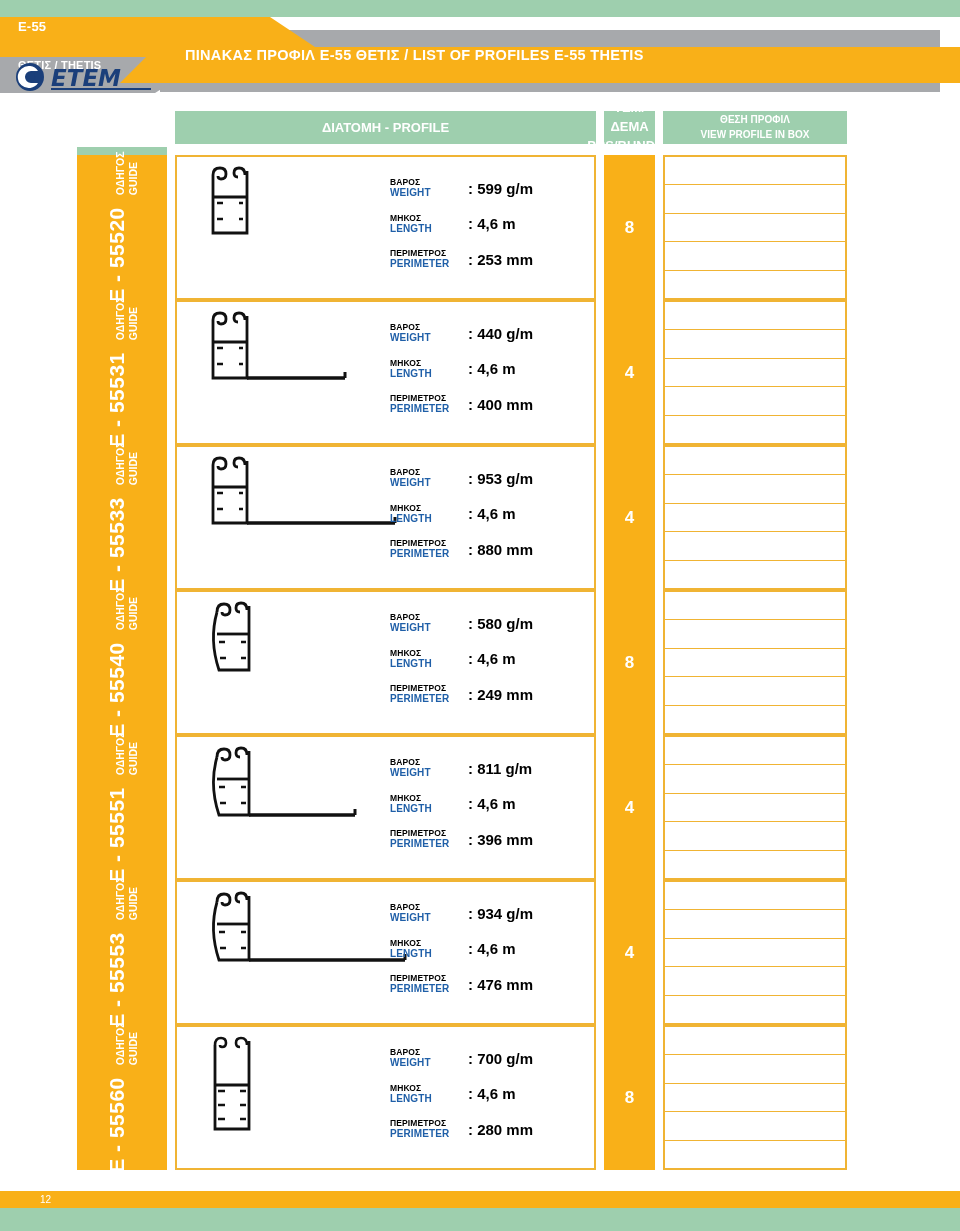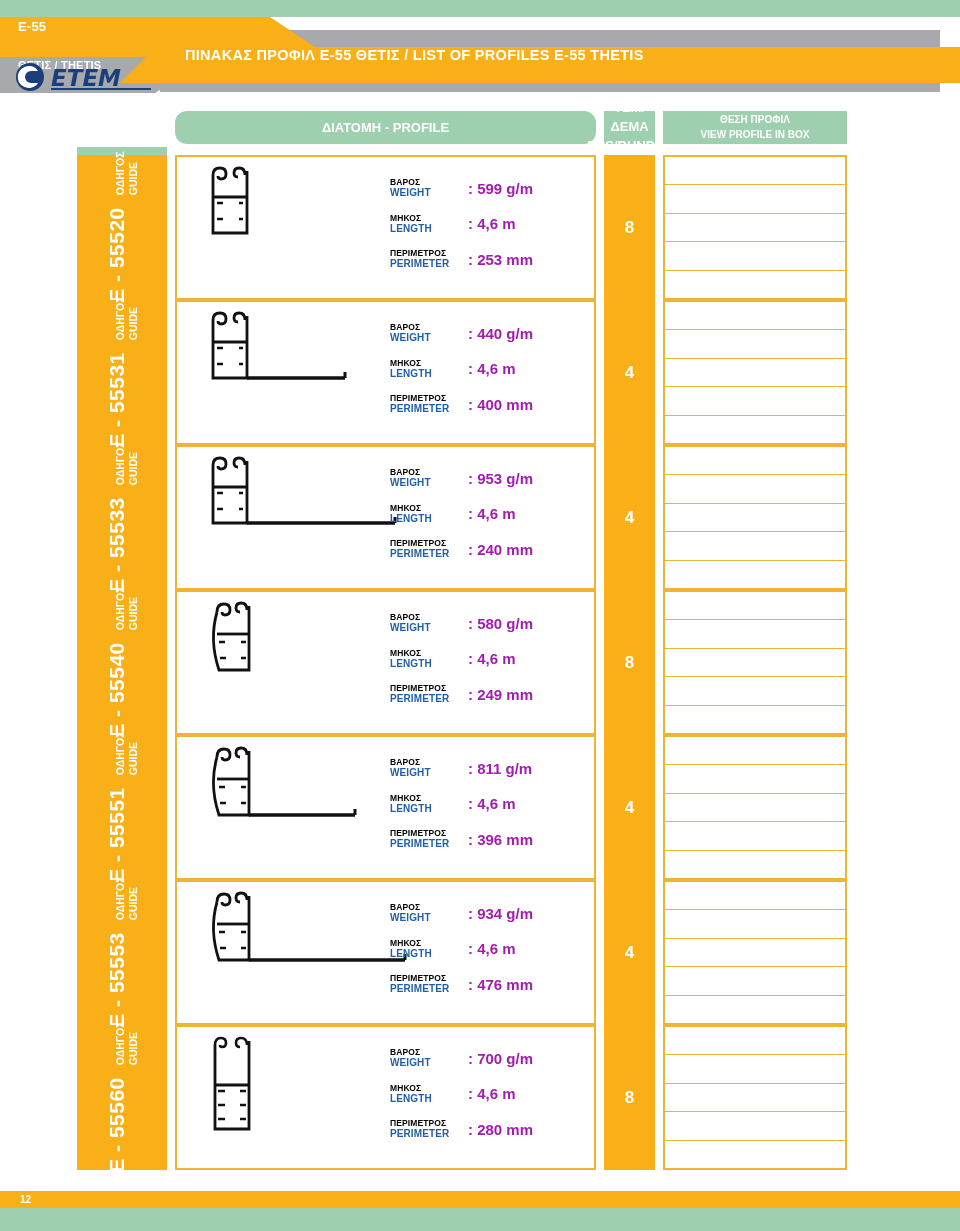--- a/index.html
+++ b/index.html
@@ -76,21 +76,21 @@
     position: absolute; left: 14px; top: 61px;
     width: 150px; height: 32px;
     z-index: 7;
     display: flex; align-items: center;
   }
   .etem-logo svg { display:block; }
 
   
   .hdr { position: absolute; top: 111px; height: 33px; background: #9ecfae; }
   .hdr-no    { left: 77px;  width: 90px; margin-top: 36px;  }
-  .hdr-prof  { left: 175px; width: 421px; border-radius: 12px; }
+  .hdr-prof  { left: 175px; width: 421px; }
   .hdr-pcs   { left: 604px; width: 51px;  }
   .hdr-box   { left: 663px; width: 184px; }
   .hdr .h1 { color:#ffffff; font-size: 13px; font-weight: bold; }
   .hdr-cell {
     width:100%; height:100%;
     display:flex; flex-direction:column;
     align-items:center; justify-content:center;
     text-align:center;
   }
   .hdr-pcs .h1, .hdr-box .h1 { font-size: 13px; font-weight: bold; line-height:1.45; }
@@ -129,21 +129,21 @@
 
   .specs {
     position: absolute; right: 14px; top: 20px;
     width: 190px;
     display: flex; flex-direction: column; gap: 13px;
   }
   .spec { display: flex; align-items: center; }
   .spec-lbl { width: 78px; line-height: 1.22; }
   .spec-lbl .gr { display:block; font-size: 8.5px; font-weight: bold; color:#000000; letter-spacing:.1px;}
   .spec-lbl .en { display:block; font-size: 10px; font-weight: bold; color:#1f5fa8; letter-spacing:.1px;}
-  .spec-val { font-size: 15px; font-weight: bold; color:#a21caf; white-space: nowrap; }
+  .spec-val { font-size: 15px; font-weight: bold; color:#000000; white-space: nowrap; }
 
   .cell-pcs {
     position: absolute; left: 604px; top: 0;
     width: 51px; height: 145px;
     background: #f9b018;
     display:flex; align-items:center; justify-content:center;
     color:#ffffff; font-size: 17px; font-weight: bold;
   }
   .cell-box {
     position: absolute; left: 663px; top: 0;
@@ -156,22 +156,22 @@
   .box-line:last-child { border-bottom: none; }
 
   
   .foot-orange {
     position: absolute; left: 0; bottom: 23px;
     width: 960px; height: 17px;
     background: #f9b018;
     display:flex; align-items:center;
   }
   .foot-orange .pg {
-    color: #ffffff; font-size: 10px; font-weight: bold;
-    margin-left: 20px;
+    color: #ffffff; font-size: 10px; font-weight: normal;
+    margin-left: 40px;
   }
   .foot-green {
     position: absolute; left: 0; bottom: 0;
     width: 960px; height: 23px;
     background: #9ecfae;
   }
 </style>
 </head>
 <body>
 
@@ -379,21 +379,21 @@
             <span class="gr">ΜΗΚΟΣ</span>
             <span class="en">LENGTH</span>
           </span>
           <span class="spec-val">: 4,6 m</span>
         </div>
         <div class="spec">
           <span class="spec-lbl">
             <span class="gr">ΠΕΡΙΜΕΤΡΟΣ</span>
             <span class="en">PERIMETER</span>
           </span>
-          <span class="spec-val">: 240 mm</span>
+          <span class="spec-val">: 880 mm</span>
         </div>
       </div>
     </div>
 
     <div class="cell-pcs">4</div>
 
     <div class="cell-box">
       <div class="box-line"></div>
       <div class="box-line"></div>
       <div class="box-line"></div>

